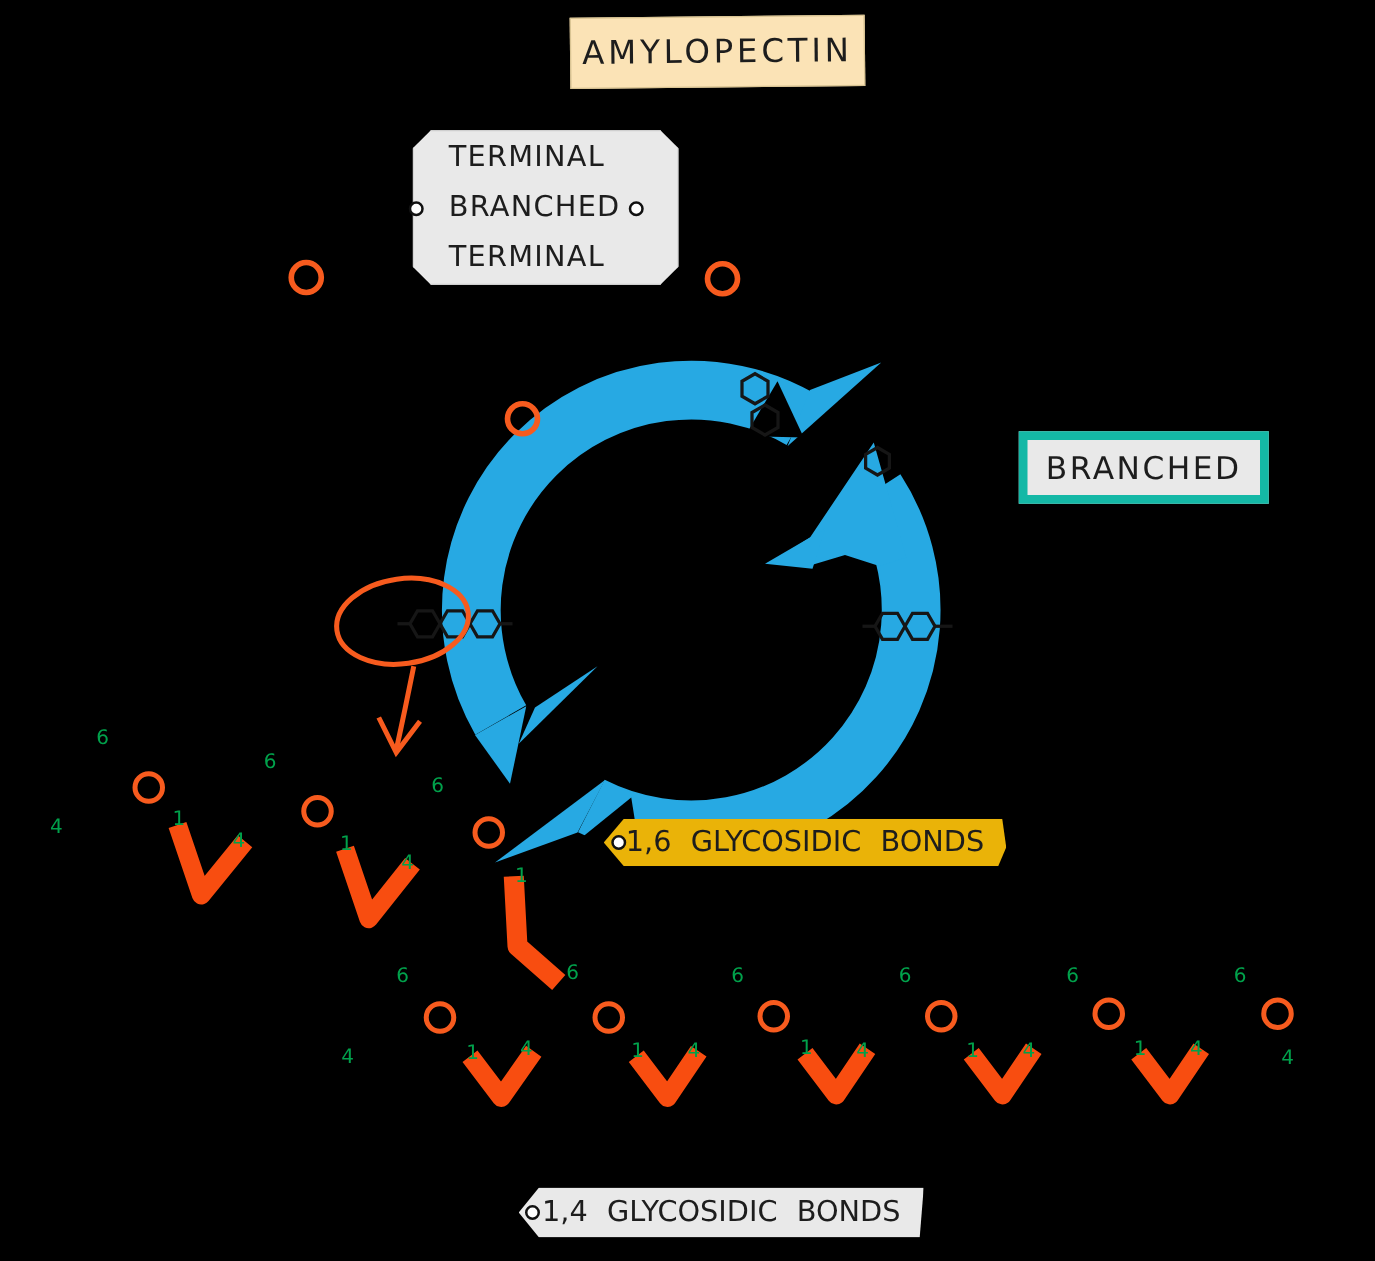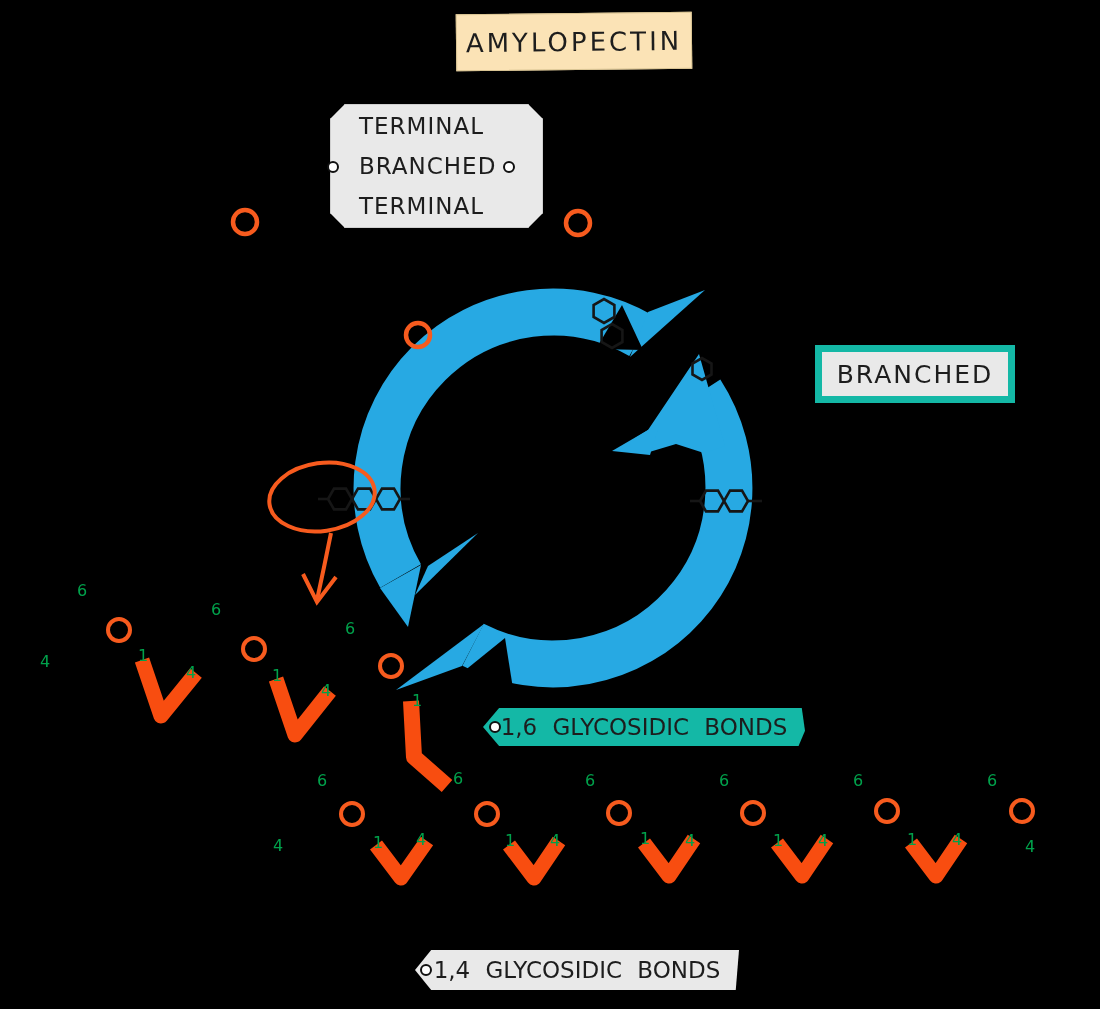--- a/index.html
+++ b/index.html
@@ -9,21 +9,21 @@
   .label-box{position:absolute;color:#1d1d1d;display:flex;align-items:center;justify-content:center;
              font-family:"DejaVu Sans", sans-serif;}
   .title-box{left:456px;top:13px;width:234px;height:55px;background:#FBE3B6;
              border:1px solid #d9c493;font-size:26px;letter-spacing:3px;transform:rotate(-0.6deg);}
   .terminal-box{left:330px;top:104px;width:183px;height:122px;background:#E9E9E9;border:1px solid #cfcfcf;
              font-size:23px;letter-spacing:1px;line-height:40px;justify-content:flex-start;padding-left:28px;
              clip-path:polygon(7% 0,93% 0,100% 12%,100% 88%,93% 100%,7% 100%,0 88%,0 12%);}
   .terminal-box .lines{display:block;}
   .branched-box{left:815px;top:345px;width:186px;height:44px;background:#E9E9E9;border:7px solid #14b8a6;
              font-size:25px;letter-spacing:2px;}
-  .bond16-box{left:483px;top:708px;width:322px;height:38px;background:#14b8a6;
+  .bond16-box{left:483px;top:655px;width:322px;height:38px;background:#eab308;
              font-size:23px;word-spacing:8px;
              clip-path:polygon(0 50%,5% 0,99% 0,100% 60%,98% 100%,5% 100%);}
   .bond14-box{left:415px;top:950px;width:324px;height:40px;background:#E9E9E9;
              font-size:23px;word-spacing:8px;
              clip-path:polygon(0 50%,5% 0,100% 0,99% 100%,5% 100%);}
   .dot{position:absolute;width:8px;height:8px;border:2px solid #111;border-radius:50%;background:#fff;}
   .dot-abs{position:absolute;width:8px;height:8px;border:2px solid #111;border-radius:50%;background:#fff;}
   .bond16-box .dot{left:6px;top:50%;margin-top:-6px;}
   .bond14-box .dot{left:5px;top:50%;margin-top:-6px;}
 </style>

